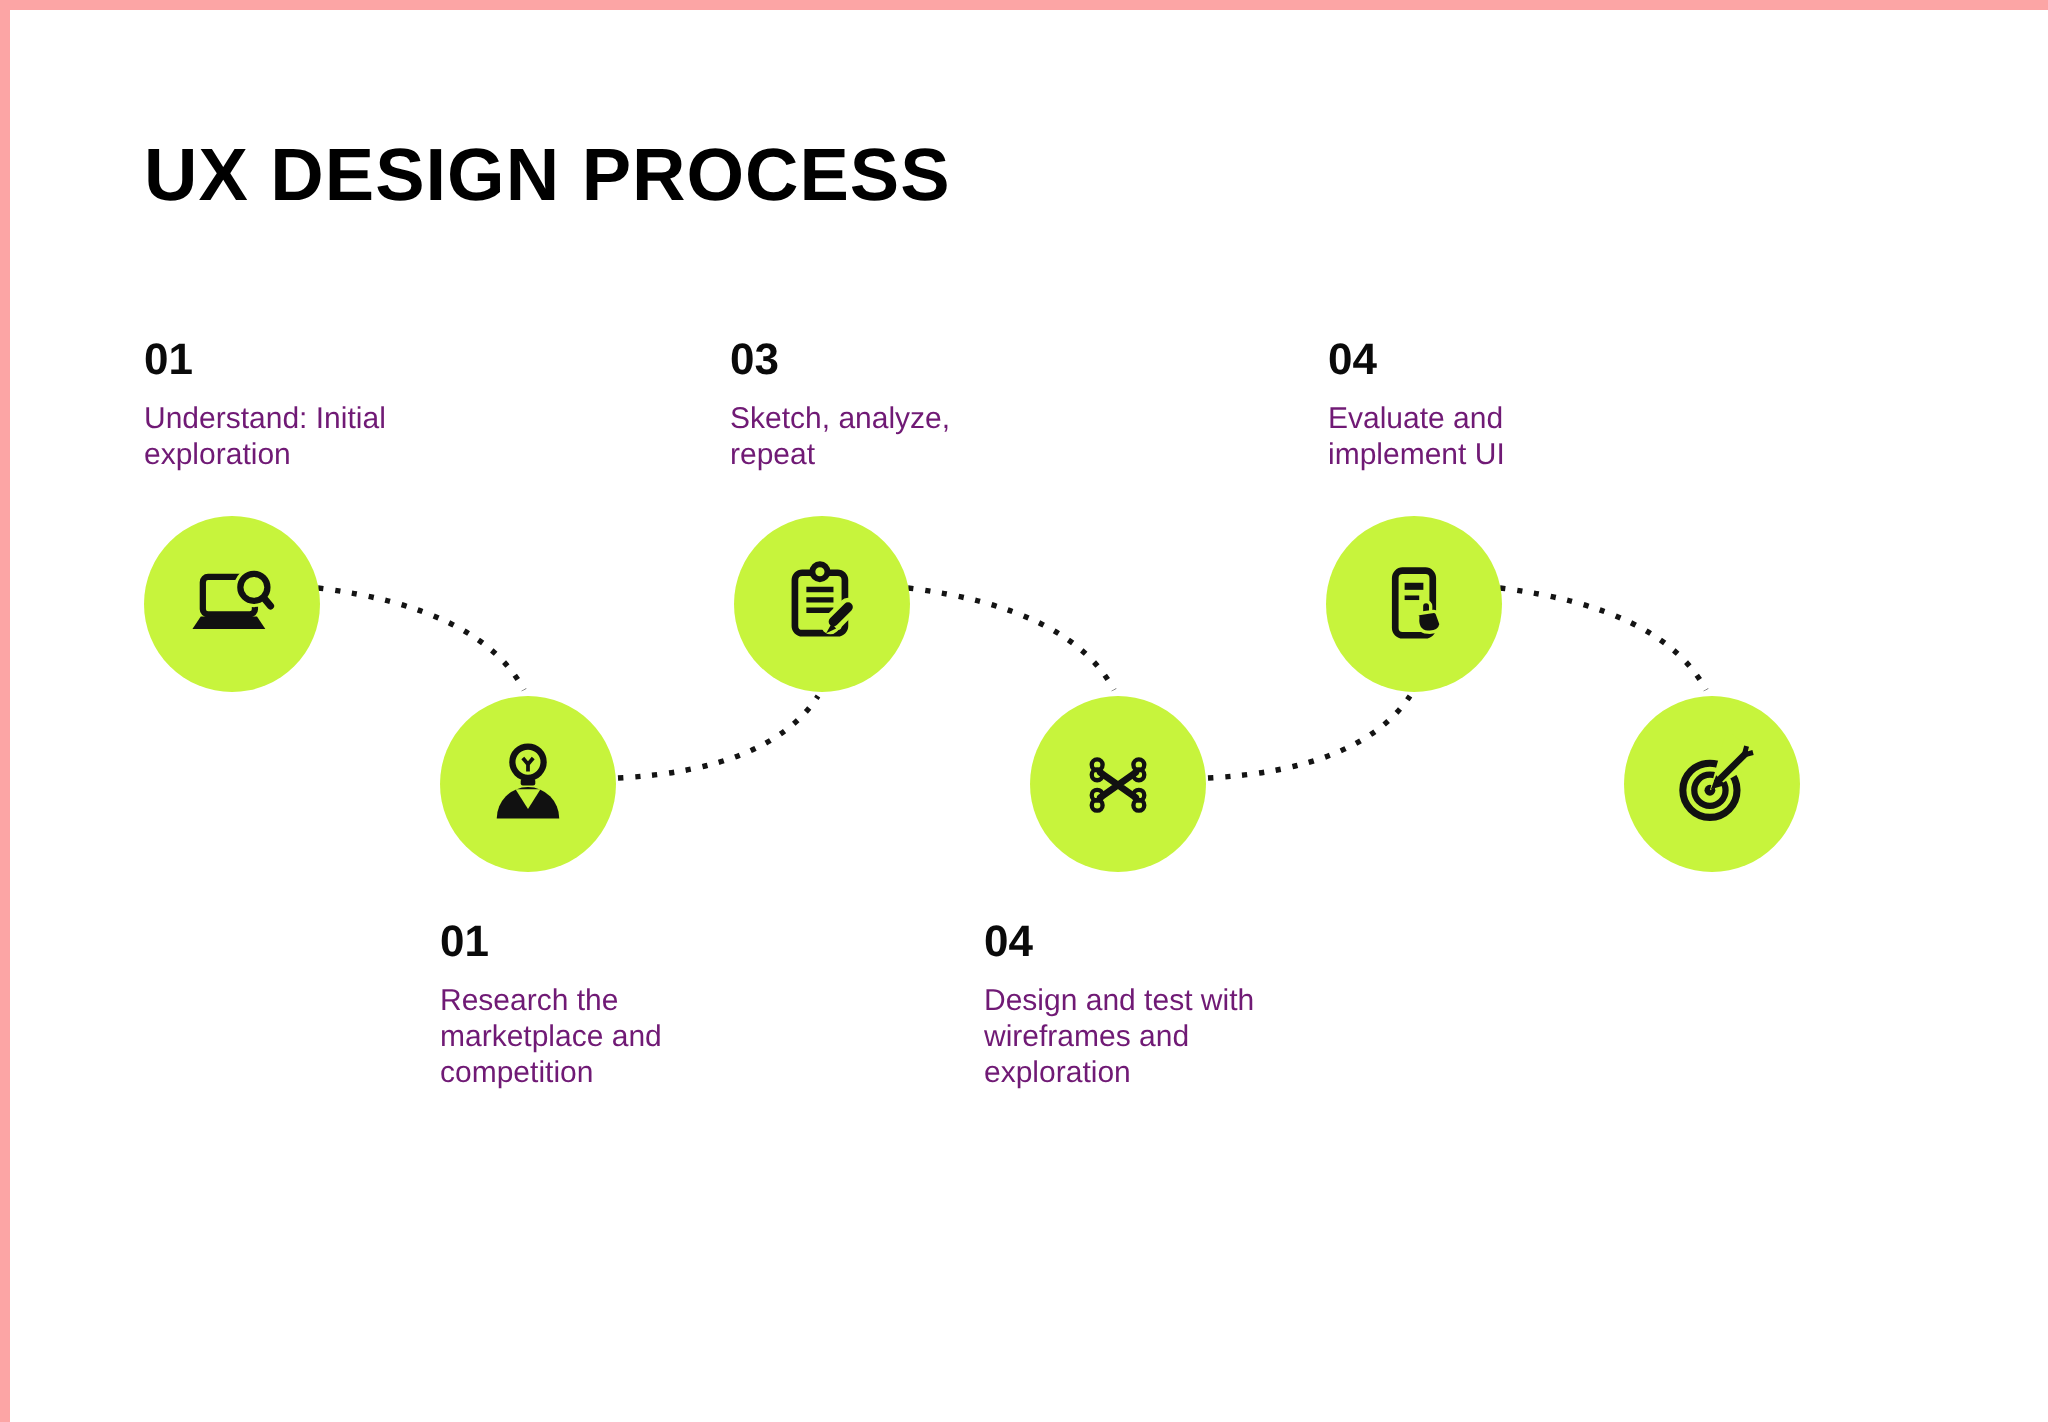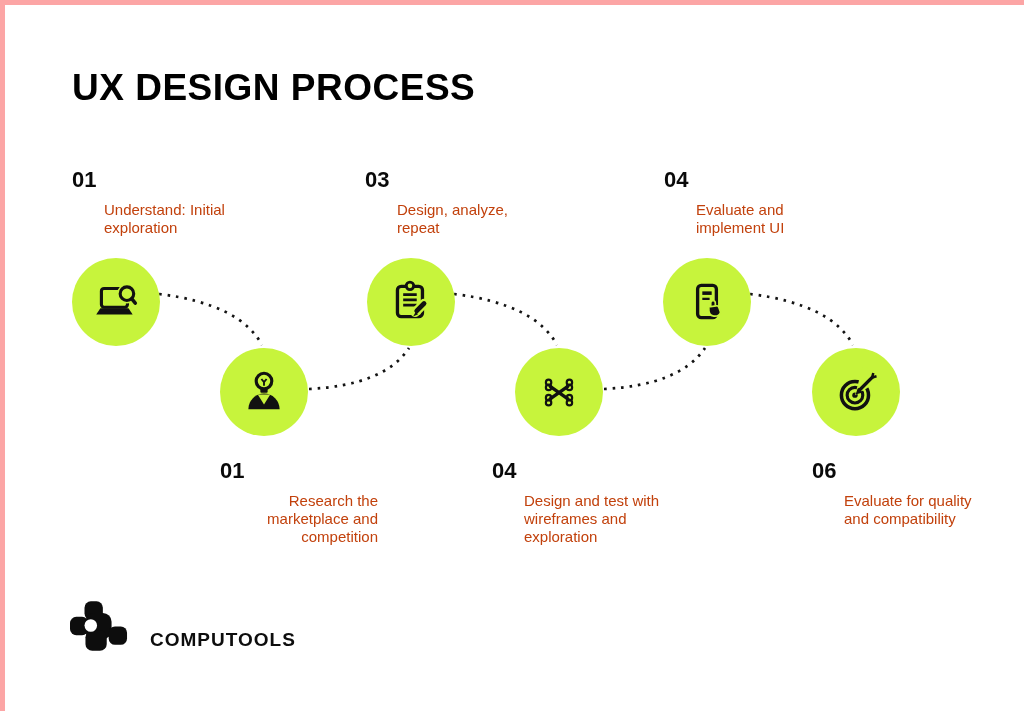--- a/index.html
+++ b/index.html
@@ -7,23 +7,23 @@
     position:relative;width:1022px;height:709px;background:#ffffff;
     border:5px solid #fca5a5;overflow:hidden;
     font-family:"Liberation Sans", sans-serif;color:#101010;
   }
   .title{
     position:absolute;left:67px;top:62px;font-size:37px;font-weight:bold;
     letter-spacing:0.5px;color:#000;white-space:nowrap;
   }
   .step{position:absolute;}
   .step-number{font-size:22px;font-weight:bold;line-height:1;color:#0a0a0a;}
-  .step-desc{margin-top:10px;font-size:15px;line-height:18px;color:#c2410c;margin-left:32px;}
+  .step-desc{margin-top:10px;font-size:15px;line-height:18px;color:#701a75;}
   .w150{max-width:150px;} .w130{max-width:130px;} .w112{max-width:112px;}
-  .w126{max-width:126px;text-align:right;} .w152{max-width:152px;} .w146{max-width:146px;}
+  .w126{max-width:126px;} .w152{max-width:152px;} .w146{max-width:146px;}
   .connectors{position:absolute;left:0;top:0;width:1022px;height:709px;}
   .connectors path{fill:none;stroke:#141414;stroke-width:2.7;stroke-dasharray:2.6 5.9;}
   .circle{
     position:absolute;width:88px;height:88px;border-radius:50%;
     background:#c7f43c;display:flex;align-items:center;justify-content:center;
   }
   .c1{left:67px;top:253px;} .c2{left:215px;top:343px;} .c3{left:362px;top:253px;}
   .c4{left:510px;top:343px;} .c5{left:658px;top:253px;} .c6{left:807px;top:343px;}
   .circle svg{display:block;}
   .footer{position:absolute;left:65px;top:596px;display:flex;align-items:center;}
@@ -38,21 +38,21 @@
 <div class="canvas">
 
   <div class="title">UX DESIGN PROCESS</div>
 
   <div class="step" style="left:67px;top:164px;">
     <div class="step-number">01</div>
     <div class="step-desc w150">Understand: Initial exploration</div>
   </div>
   <div class="step" style="left:360px;top:164px;">
     <div class="step-number">03</div>
-    <div class="step-desc w130">Design, analyze, repeat</div>
+    <div class="step-desc w130">Sketch, analyze, repeat</div>
   </div>
   <div class="step" style="left:659px;top:164px;">
     <div class="step-number">04</div>
     <div class="step-desc w112">Evaluate and implement UI</div>
   </div>
 
   <svg class="connectors" viewBox="0 0 1022 709" aria-hidden="true">
     <path d="M 154 289 Q 235 299 257 340"></path>
     <path d="M 304 384 Q 380 380 404 343"></path>
     <path d="M 449 289 Q 530 299 552 340"></path>
@@ -132,31 +132,15 @@
   </div>
 
   <div class="step" style="left:215px;top:455px;">
     <div class="step-number">01</div>
     <div class="step-desc w126">Research the marketplace and competition</div>
   </div>
   <div class="step" style="left:487px;top:455px;">
     <div class="step-number">04</div>
     <div class="step-desc w152">Design and test with wireframes and exploration</div>
   </div>
-  <div class="step" style="left:807px;top:455px;">
-    <div class="step-number">06</div>
-    <div class="step-desc w146">Evaluate for quality and compatibility</div>
-  </div>
 
-  <div class="footer">
-    <svg width="58" height="51" viewBox="0 0 60 52">
-      <rect x="15" y="0" width="19" height="19" rx="6.5" fill="#0d0d0d"></rect>
-      <rect x="0" y="16" width="19" height="19" rx="6.5" fill="#0d0d0d"></rect>
-      <rect x="16" y="12" width="27" height="27" rx="9" fill="#0d0d0d"></rect>
-      <rect x="40" y="26" width="19" height="19" rx="6.5" fill="#0d0d0d"></rect>
-      <rect x="16" y="30" width="22" height="21" rx="7" fill="#0d0d0d"></rect>
-      <circle cx="21.5" cy="25" r="6.5" fill="#ffffff"></circle>
-      <path d="M15 25 h7 v5 h-7 z" fill="#ffffff" opacity="0.0"></path>
-    </svg>
-    <div class="brand-text">COMPUTOOLS</div>
-  </div>
 
 </div>
 
 </body></html>

